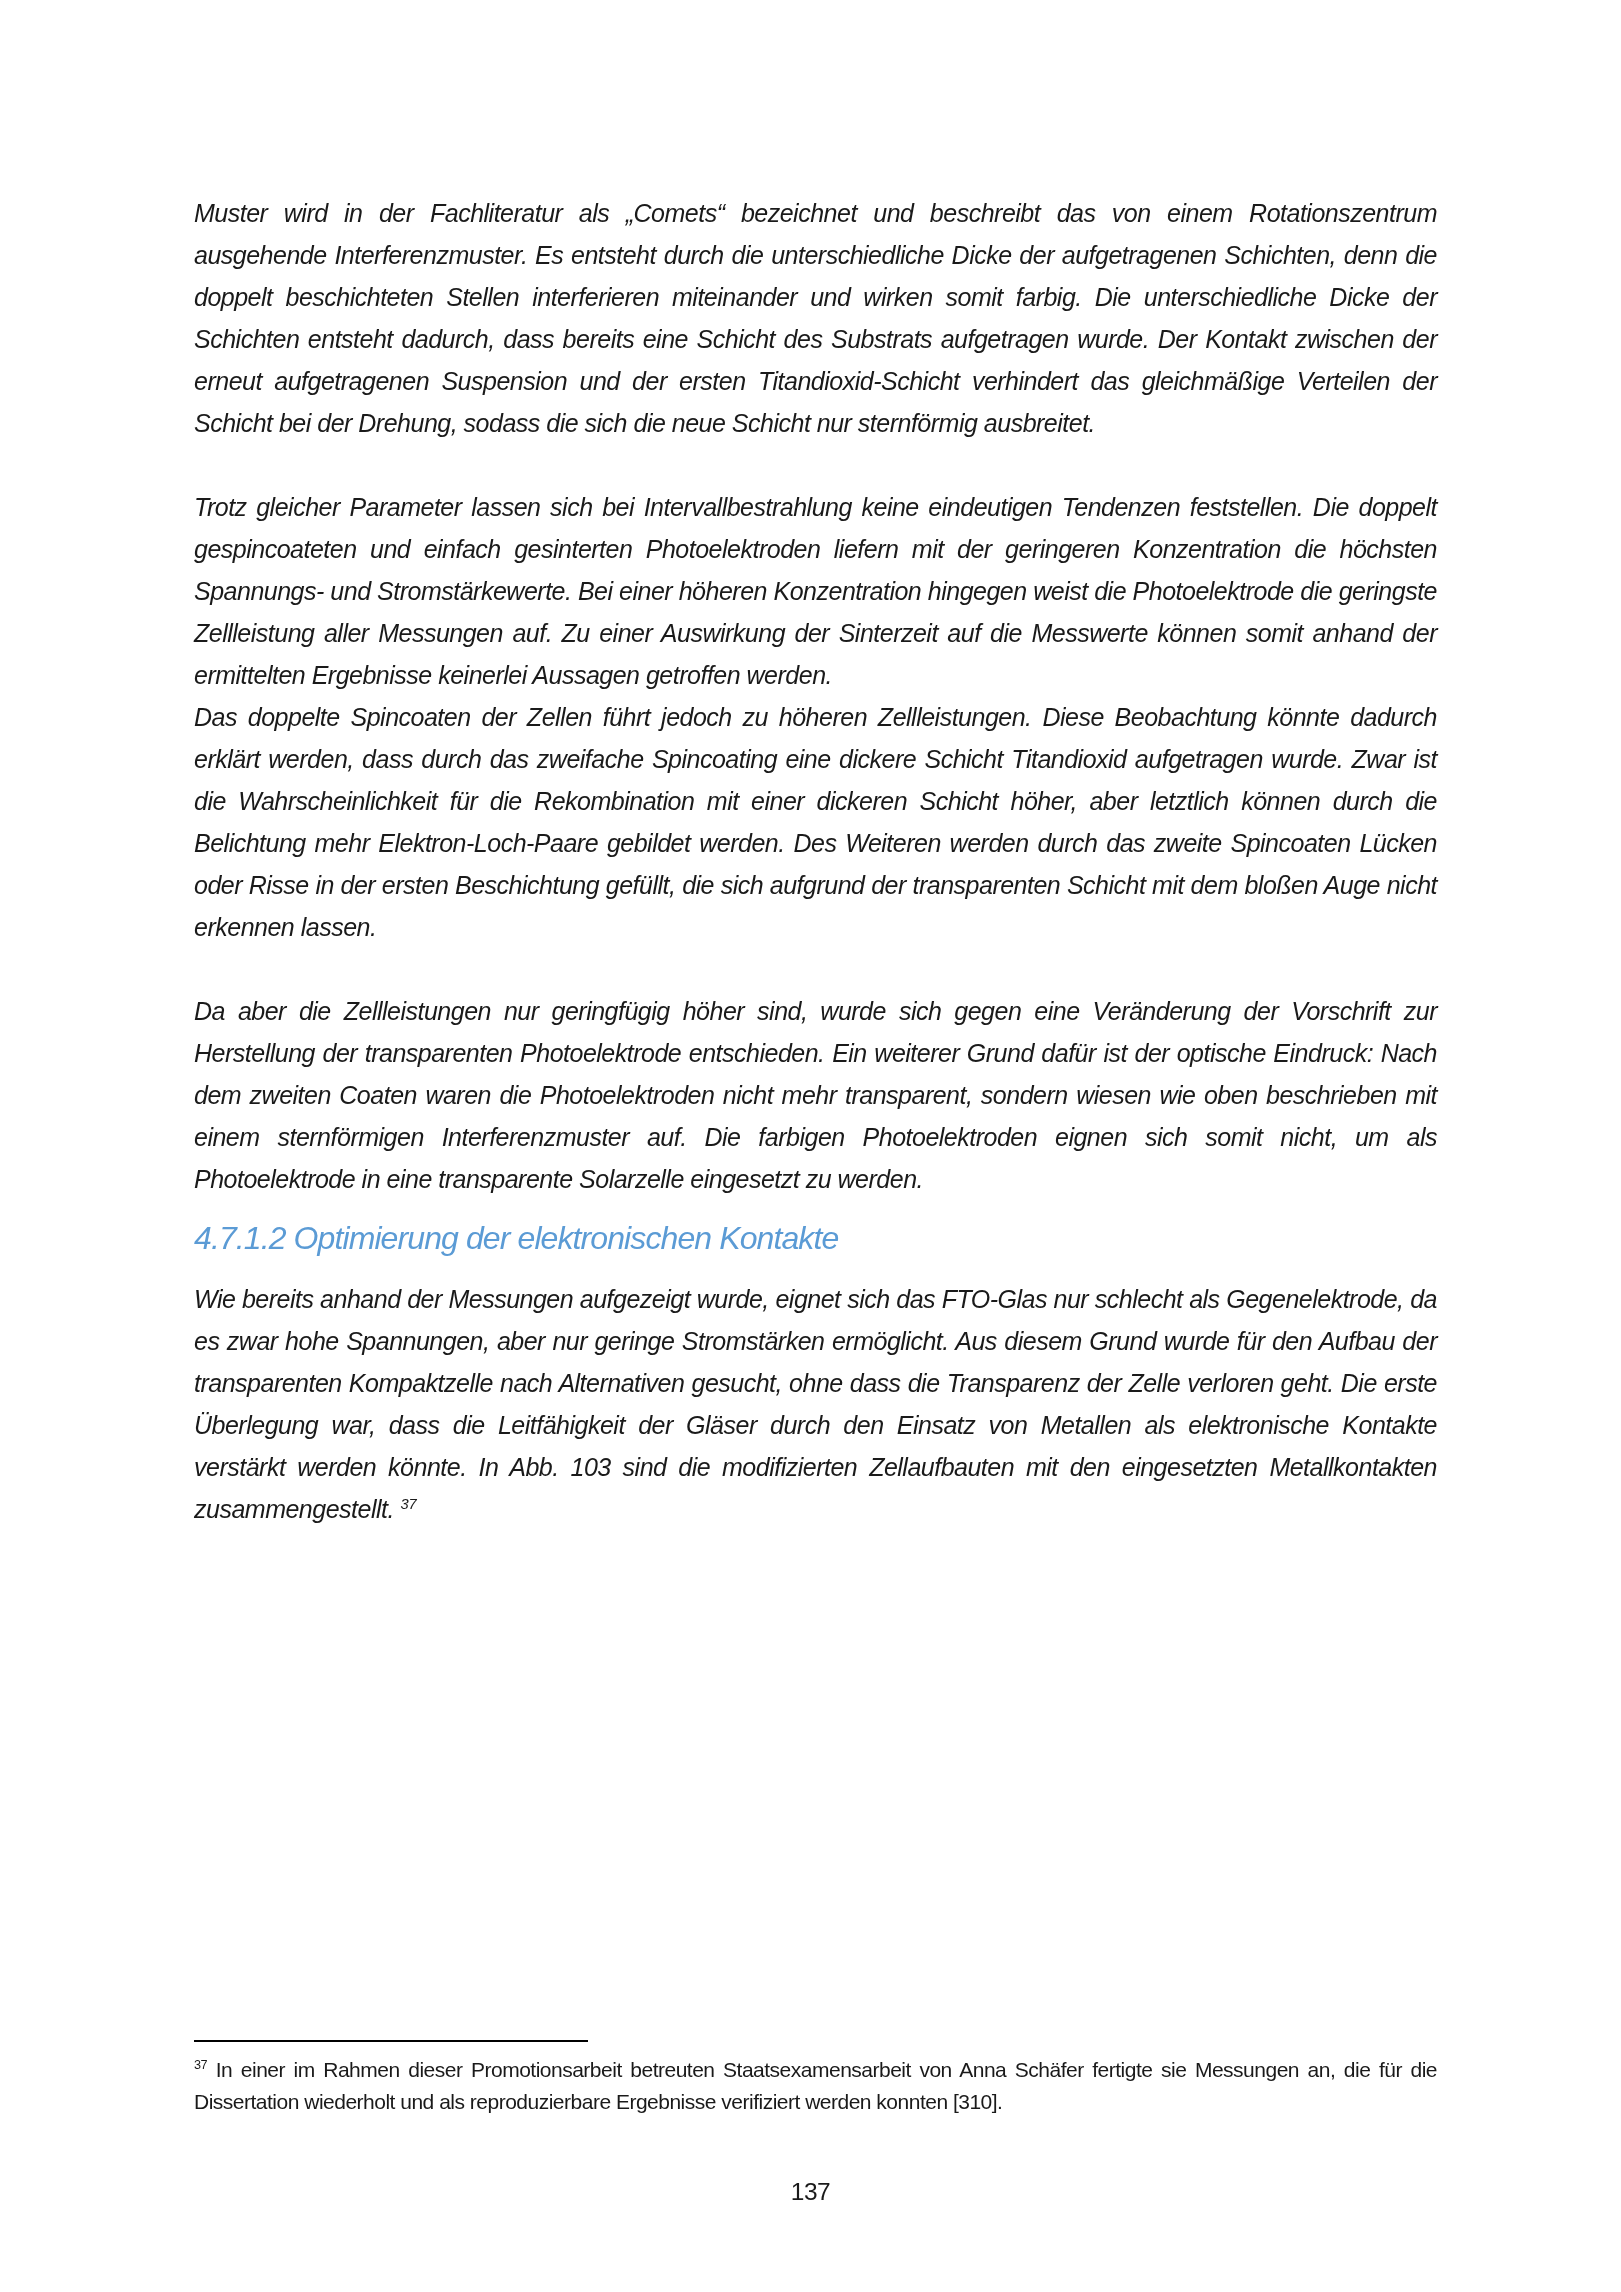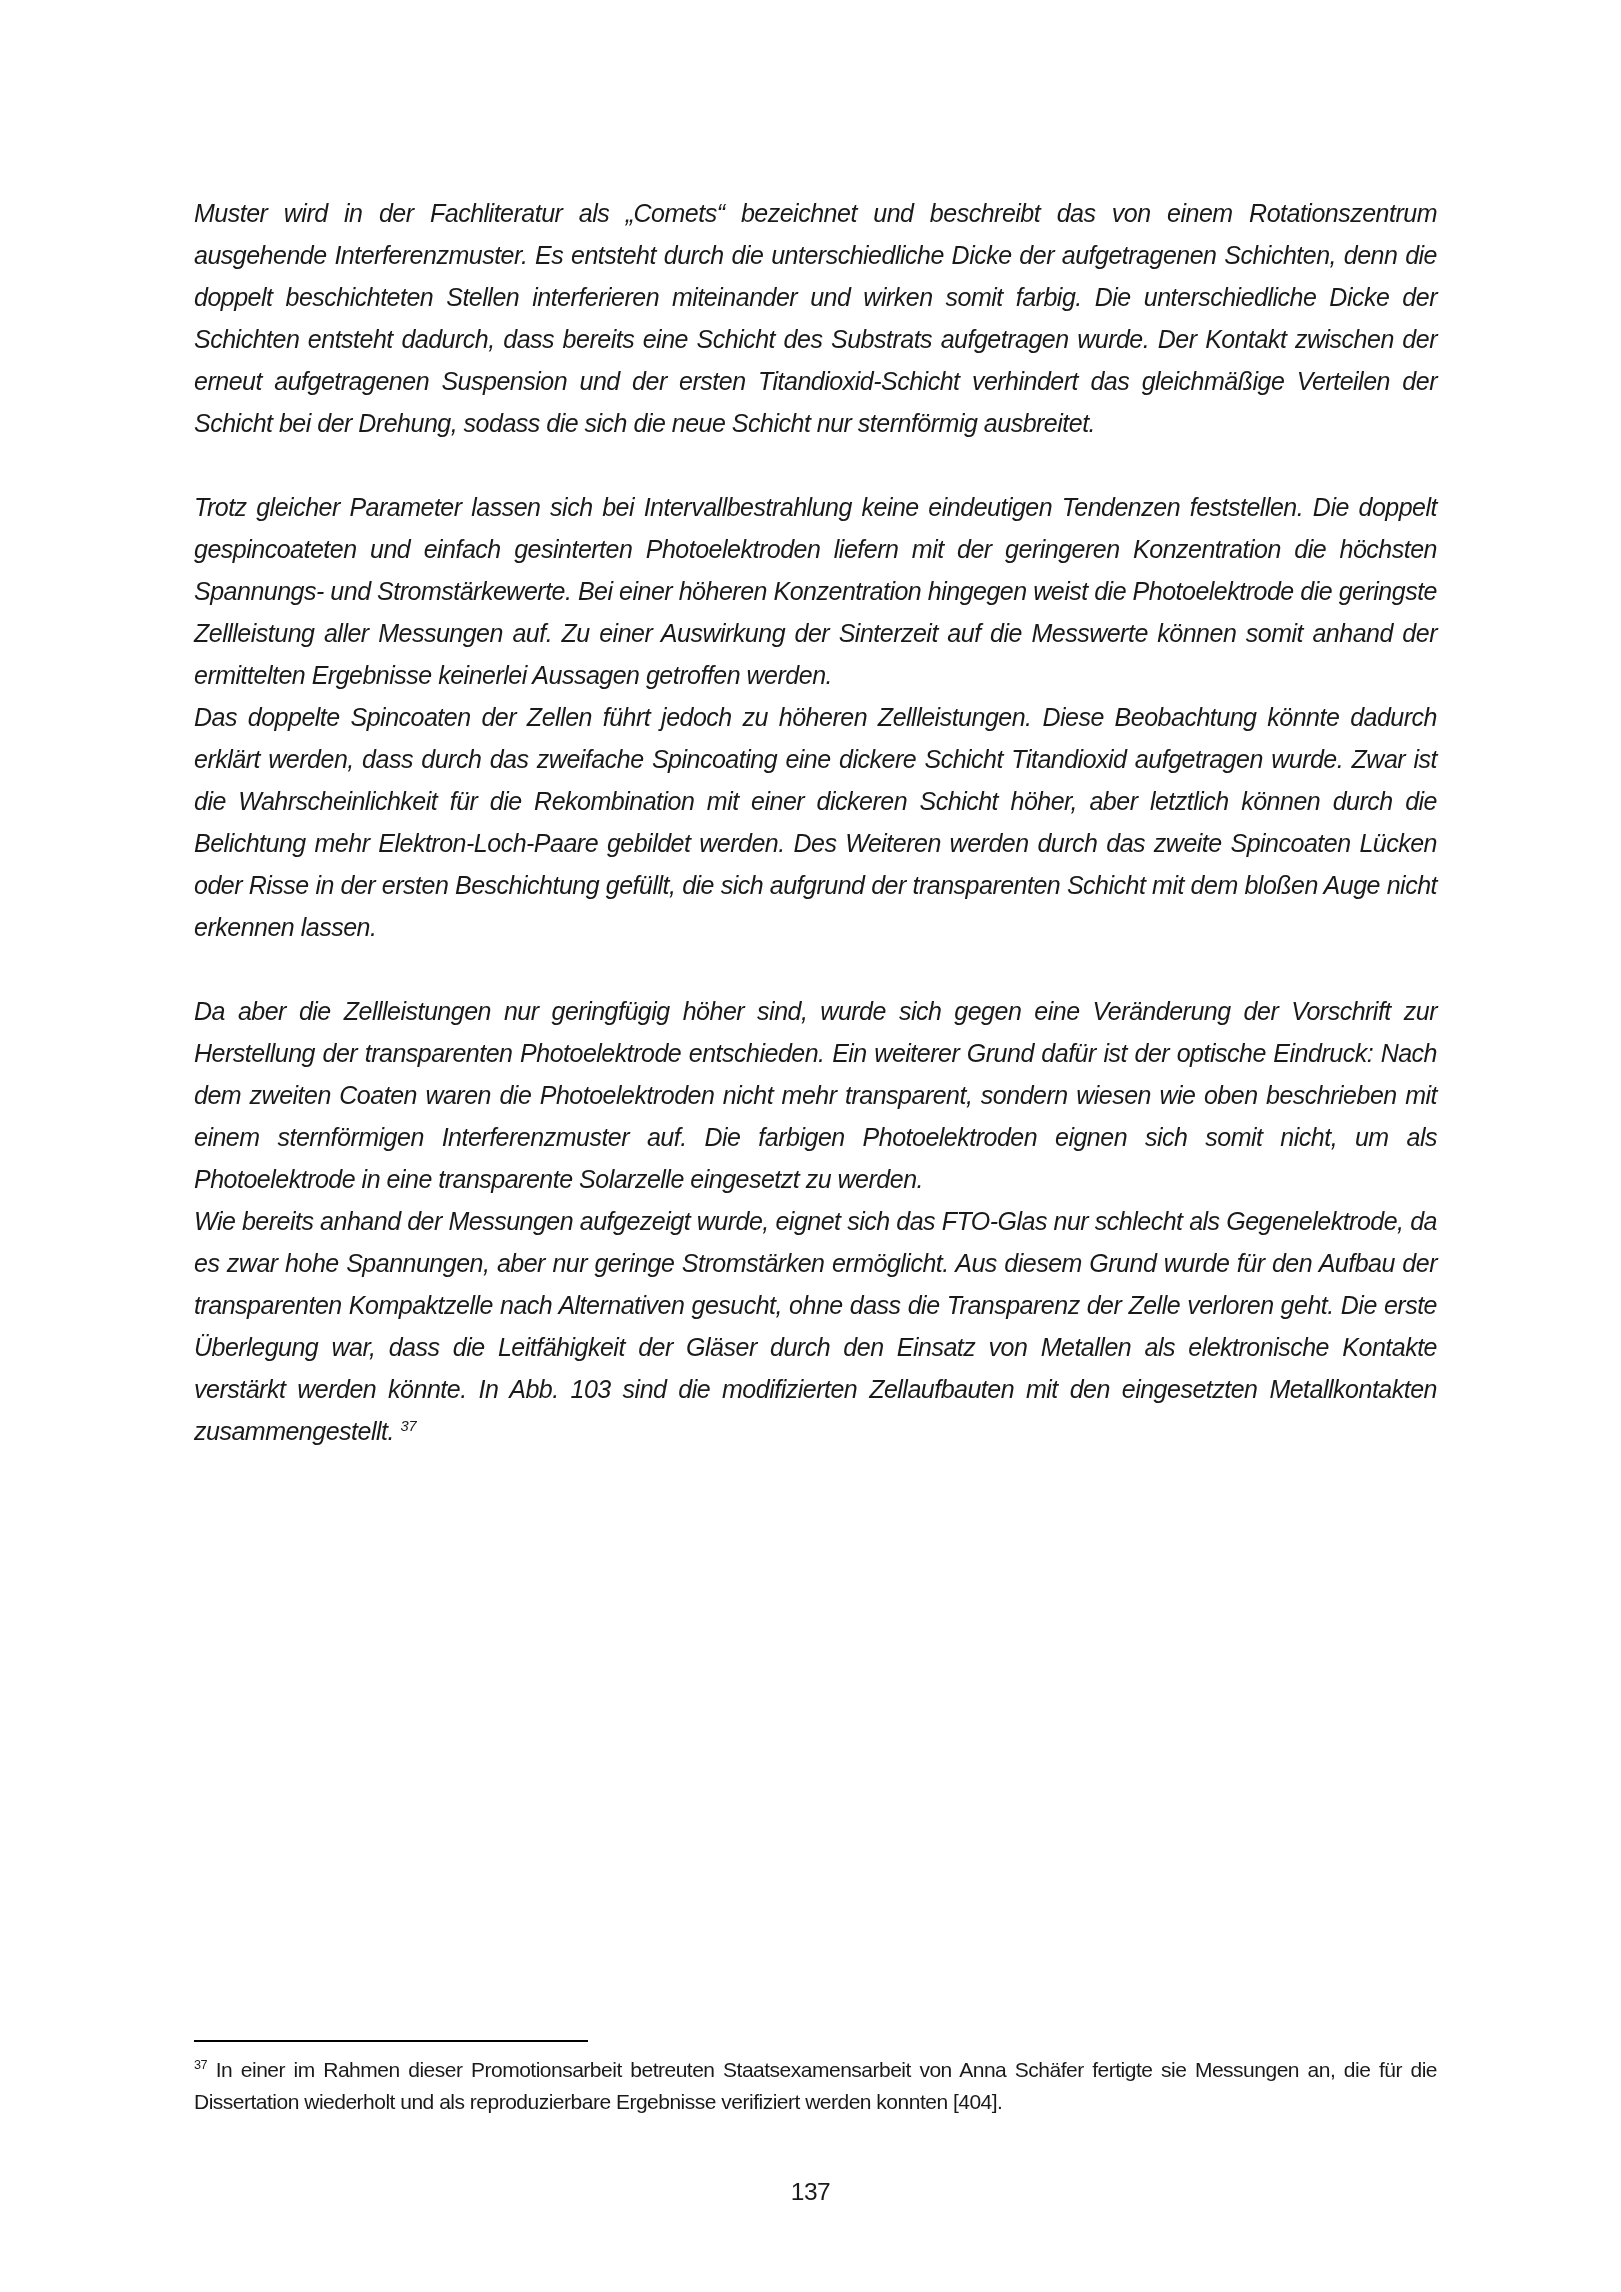--- a/index.html
+++ b/index.html
@@ -26,21 +26,24 @@
 <body>
 
 <div class="page">
   <p class="para last-line-left">Muster wird in der Fachliteratur als „Comets“ bezeichnet und beschreibt das von einem Rotationszentrum ausgehende Interferenzmuster. Es entsteht durch die unterschiedliche Dicke der aufgetragenen Schichten, denn die doppelt beschichteten Stellen interferieren miteinander und wirken somit farbig. Die unterschiedliche Dicke der Schichten entsteht dadurch, dass bereits eine Schicht des Substrats aufgetragen wurde. Der Kontakt zwischen der erneut aufgetragenen Suspension und der ersten Titandioxid-Schicht verhindert das gleichmäßige Verteilen der Schicht bei der Drehung, sodass die sich die neue Schicht nur sternförmig ausbreitet.</p>
   <div class="gap"></div>
   <p class="para last-line-left">Trotz gleicher Parameter lassen sich bei Intervallbestrahlung keine eindeutigen Tendenzen feststellen. Die doppelt gespincoateten und einfach gesinterten Photoelektroden liefern mit der geringeren Konzentration die höchsten Spannungs- und Stromstärkewerte. Bei einer höheren Konzentration hingegen weist die Photoelektrode die geringste Zellleistung aller Messungen auf. Zu einer Auswirkung der Sinterzeit auf die Messwerte können somit anhand der ermittelten Ergebnisse keinerlei Aussagen getroffen werden.</p>
   <p class="para last-line-left">Das doppelte Spincoaten der Zellen führt jedoch zu höheren Zellleistungen. Diese Beobachtung könnte dadurch erklärt werden, dass durch das zweifache Spincoating eine dickere Schicht Titandioxid aufgetragen wurde. Zwar ist die Wahrscheinlichkeit für die Rekombination mit einer dickeren Schicht höher, aber letztlich können durch die Belichtung mehr Elektron-Loch-Paare gebildet werden. Des Weiteren werden durch das zweite Spincoaten Lücken oder Risse in der ersten Beschichtung gefüllt, die sich aufgrund der transparenten Schicht mit dem bloßen Auge nicht erkennen lassen.</p>
   <div class="gap"></div>
   <p class="para last-line-left">Da aber die Zellleistungen nur geringfügig höher sind, wurde sich gegen eine Veränderung der Vorschrift zur Herstellung der transparenten Photoelektrode entschieden. Ein weiterer Grund dafür ist der optische Eindruck: Nach dem zweiten Coaten waren die Photoelektroden nicht mehr transparent, sondern wiesen wie oben beschrieben mit einem sternförmigen Interferenzmuster auf. Die farbigen Photoelektroden eignen sich somit nicht, um als Photoelektrode in eine transparente Solarzelle eingesetzt zu werden.</p>
 
+  <div class="section-wrap">
+    <h2 class="section">4.7.1.2 Optimierung der elektronischen Kontakte</h2>
+  </div>
 
   <p class="para last-line-left after-head"><span>Wie bereits anhand der Messungen aufgezeigt wurde, eignet sich das FTO-Glas nur schlecht als Gegenelektrode, da es zwar hohe Spannungen, aber nur geringe Stromstärken ermöglicht. Aus diesem Grund wurde für den Aufbau der transparenten Kompaktzelle nach Alternativen gesucht, ohne dass die Transparenz der Zelle verloren geht. Die erste Überlegung war, dass die Leitfähigkeit der Gläser durch den Einsatz von Metallen als elektronische Kontakte verstärkt werden könnte. In Abb. 103 sind die modifizierten Zellaufbauten mit den eingesetzten Metallkontakten zusammengestellt.</span> <sup class="fn">37</sup></p>
 </div>
 
 <div class="footnote-rule"></div>
-<div class="footnote"><sup>37</sup> <span>In einer im Rahmen dieser Promotionsarbeit betreuten Staatsexamensarbeit von Anna Schäfer fertigte sie Messungen an, die für die Dissertation wiederholt und als reproduzierbare Ergebnisse verifiziert werden konnten [404].</span></div>
+<div class="footnote"><sup>37</sup> <span>In einer im Rahmen dieser Promotionsarbeit betreuten Staatsexamensarbeit von Anna Schäfer fertigte sie Messungen an, die für die Dissertation wiederholt und als reproduzierbare Ergebnisse verifiziert werden konnten [310].</span></div>
 
 <div class="page-number">137</div>
 
 
 </body></html>

